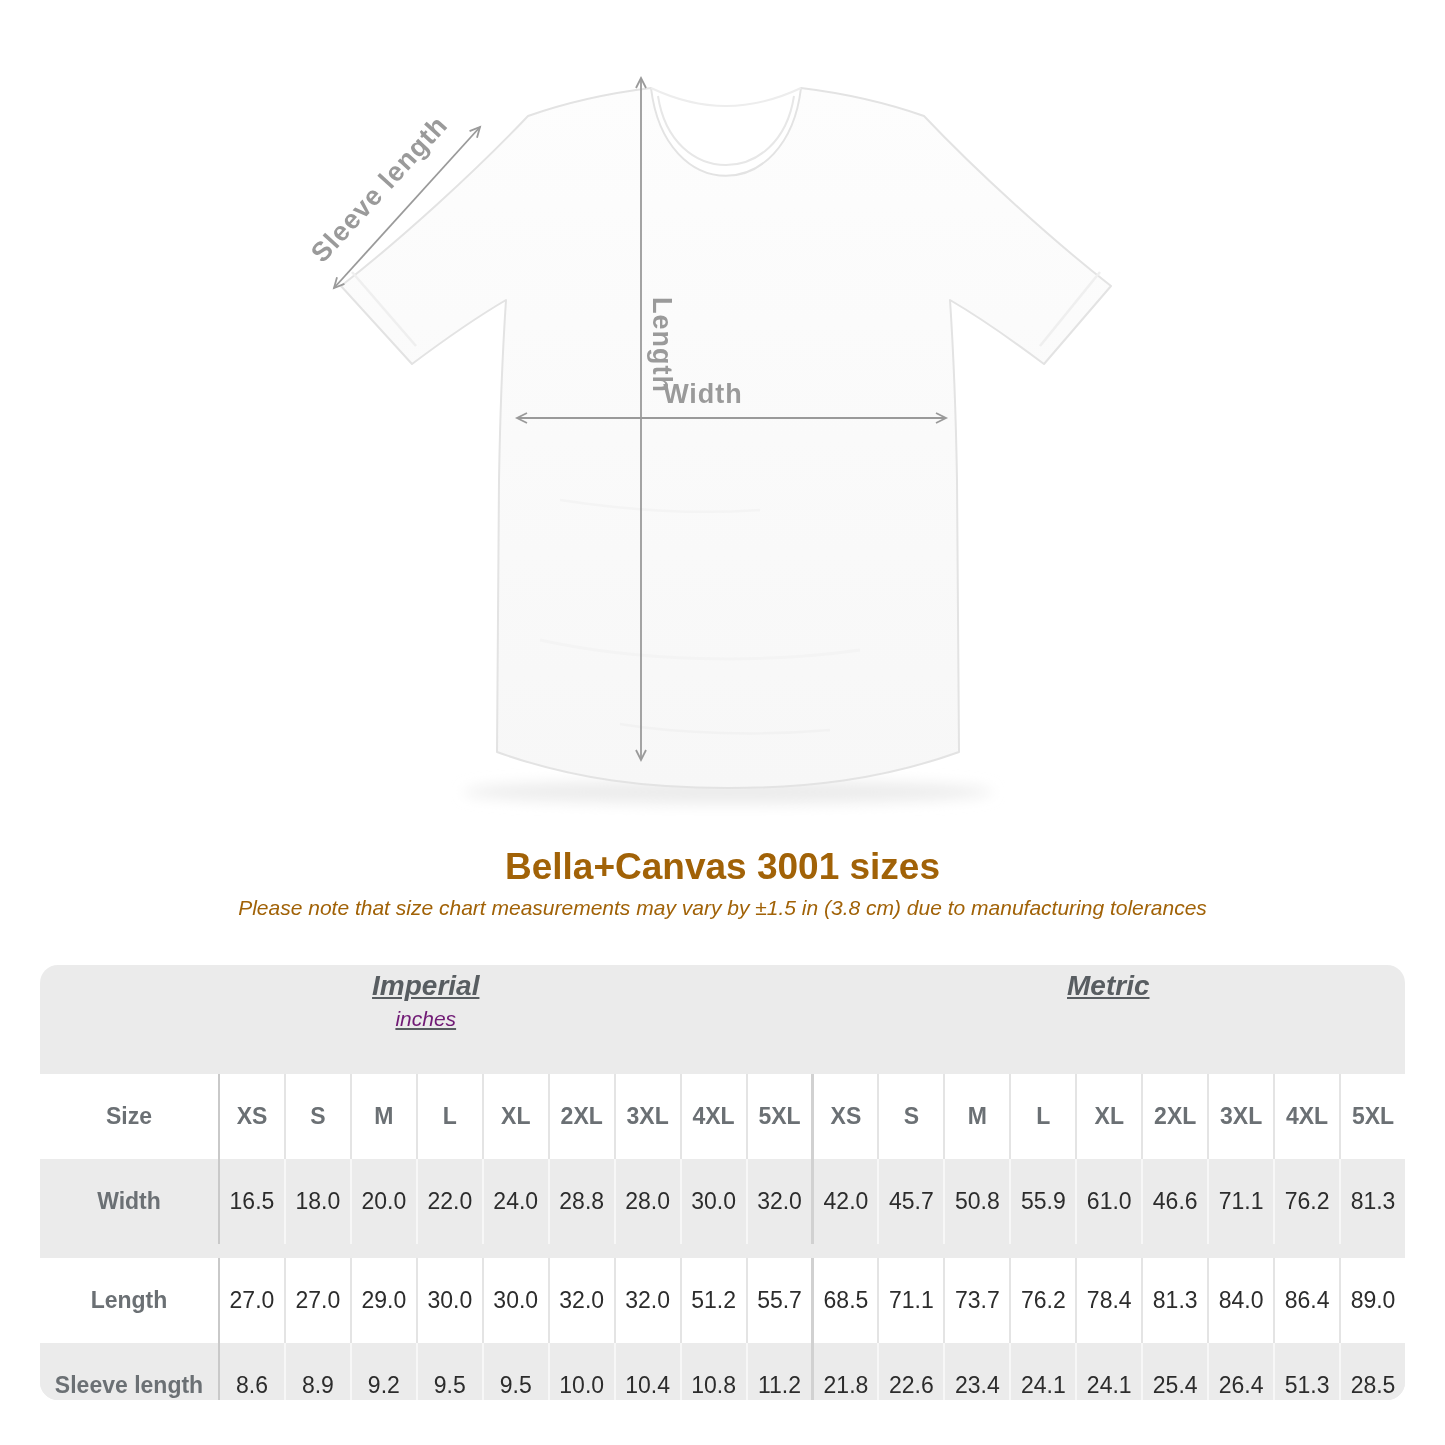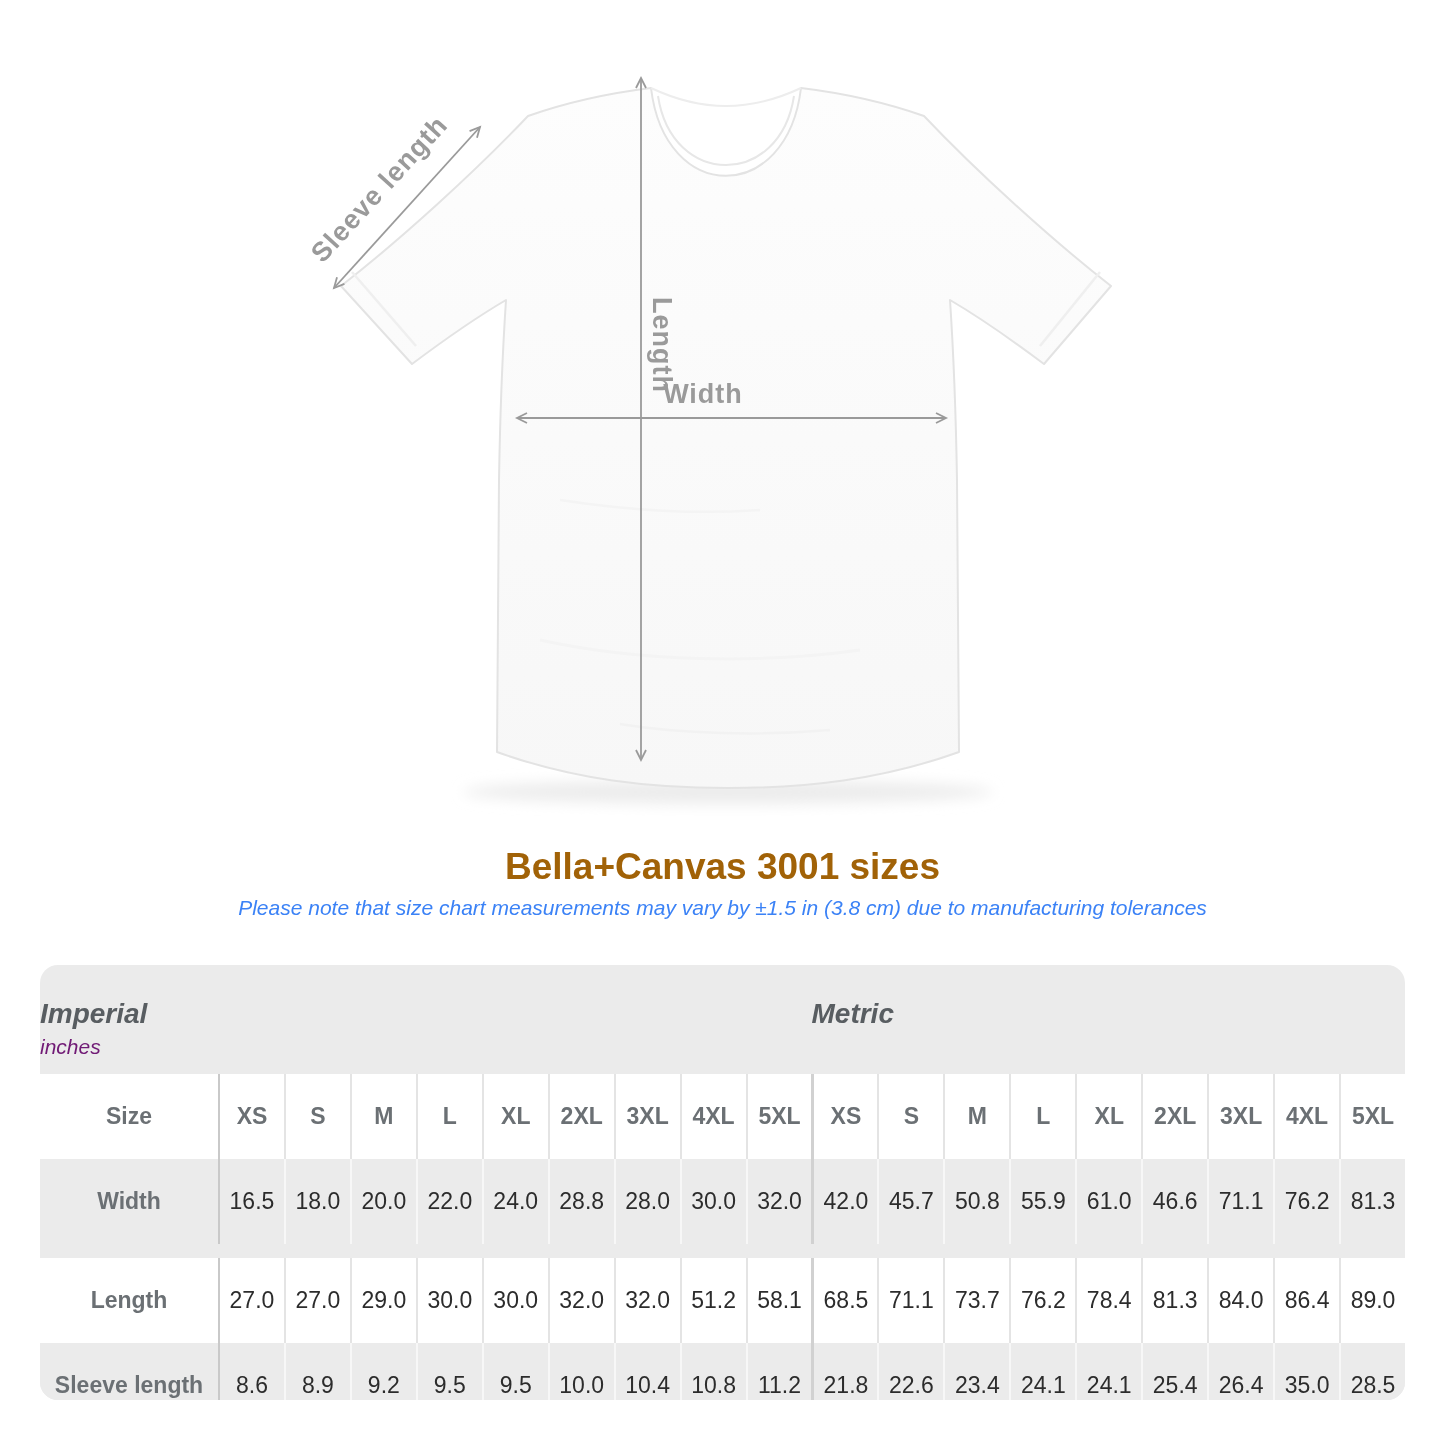--- a/index.html
+++ b/index.html
@@ -23,38 +23,38 @@
 
   
   .page-title {
     position: absolute; top: 846px; left: 0; width: 100%;
     text-align: center;
     font-size: 37px; font-weight: 700; color: #a16207;
   }
   .tolerance-note {
     position: absolute; top: 896px; left: 0; width: 100%;
     text-align: center;
-    font-size: 21px; font-style: italic; color: #3b82f6;
+    font-size: 21px; font-style: italic; color: #a16207;
   }
 
   
   .panel {
     position: absolute; top: 965px; left: 40px;
     width: 1365px; height: 435px;
     background: #ebebeb;
     border-radius: 18px;
     overflow: hidden;
   }
 
   .unit-header {
     display: grid;
     grid-template-columns: 178px repeat(18, 1fr);
     height: 95px;
   }
-  .unit-group { padding-top: 32px; color: #585d61; }
+  .unit-group { text-align: center; padding-top: 4px; color: #585d61; text-decoration: underline; }
   .ug-imperial { grid-column: 1 / 11; }
   .ug-metric   { grid-column: 11 / 20; }
   .unit-title { font-size: 28px; font-weight: 700; font-style: italic; line-height: 34px; }
   .unit-sub   { font-size: 21px; font-style: italic; line-height: 32px; color: #701a75; }
 
   .grid-row {
     display: grid;
     grid-template-columns: 178px repeat(18, 1fr);
     height: 85px;
   }
@@ -201,21 +201,21 @@
   <div class="grid-row row-white">
     <div class="cell label-cell">Length</div>
   <div class="cell">27.0</div>
       <div class="cell">27.0</div>
       <div class="cell">29.0</div>
       <div class="cell">30.0</div>
       <div class="cell">30.0</div>
       <div class="cell">32.0</div>
       <div class="cell">32.0</div>
       <div class="cell">51.2</div>
-      <div class="cell">58.1</div>
+      <div class="cell">55.7</div>
       <div class="cell">68.5</div>
       <div class="cell">71.1</div>
       <div class="cell">73.7</div>
       <div class="cell">76.2</div>
       <div class="cell">78.4</div>
       <div class="cell">81.3</div>
       <div class="cell">84.0</div>
       <div class="cell">86.4</div>
       <div class="cell">89.0</div>
     </div>
@@ -231,17 +231,17 @@
       <div class="cell">10.4</div>
       <div class="cell">10.8</div>
       <div class="cell">11.2</div>
       <div class="cell">21.8</div>
       <div class="cell">22.6</div>
       <div class="cell">23.4</div>
       <div class="cell">24.1</div>
       <div class="cell">24.1</div>
       <div class="cell">25.4</div>
       <div class="cell">26.4</div>
-      <div class="cell">35.0</div>
+      <div class="cell">51.3</div>
       <div class="cell">28.5</div>
     </div>
 
 </div>
 
 </body></html>

